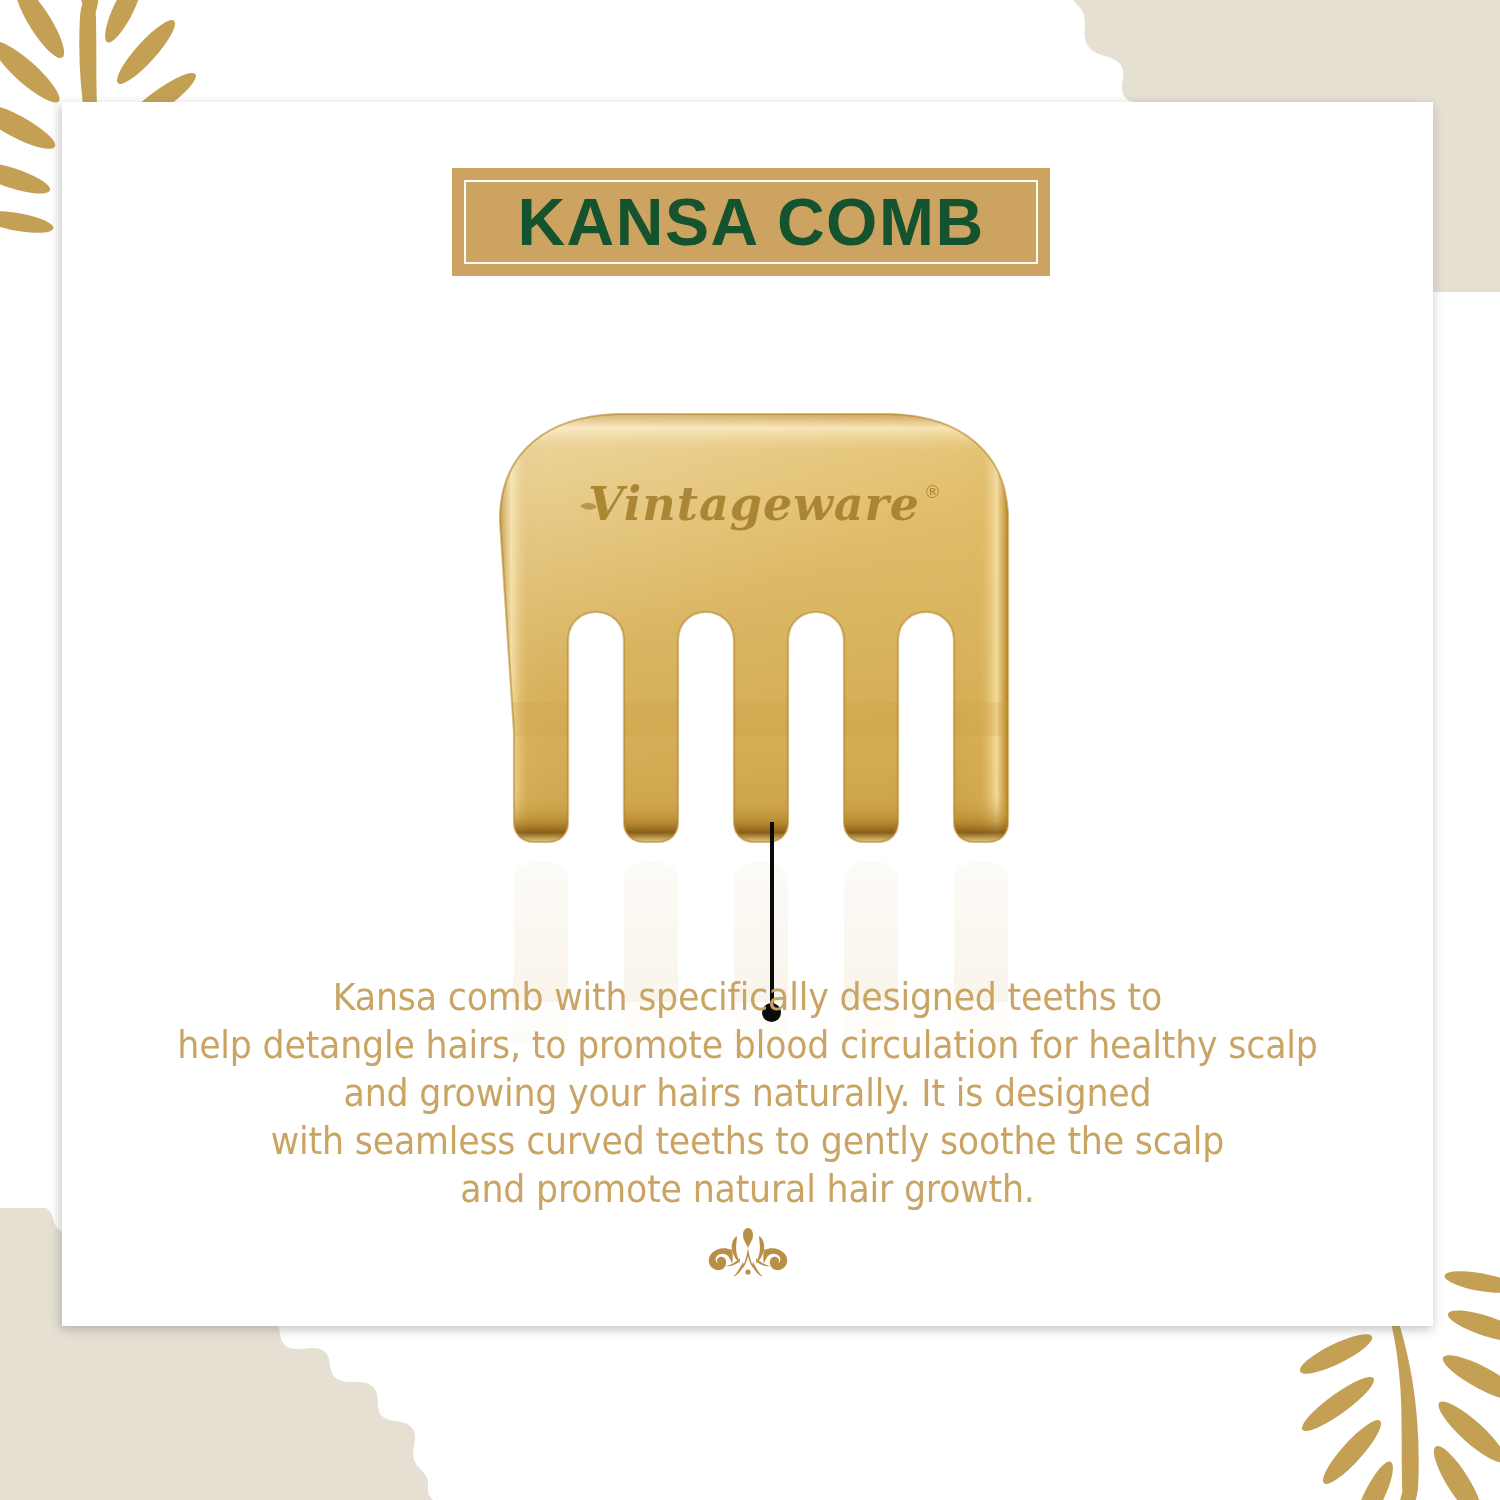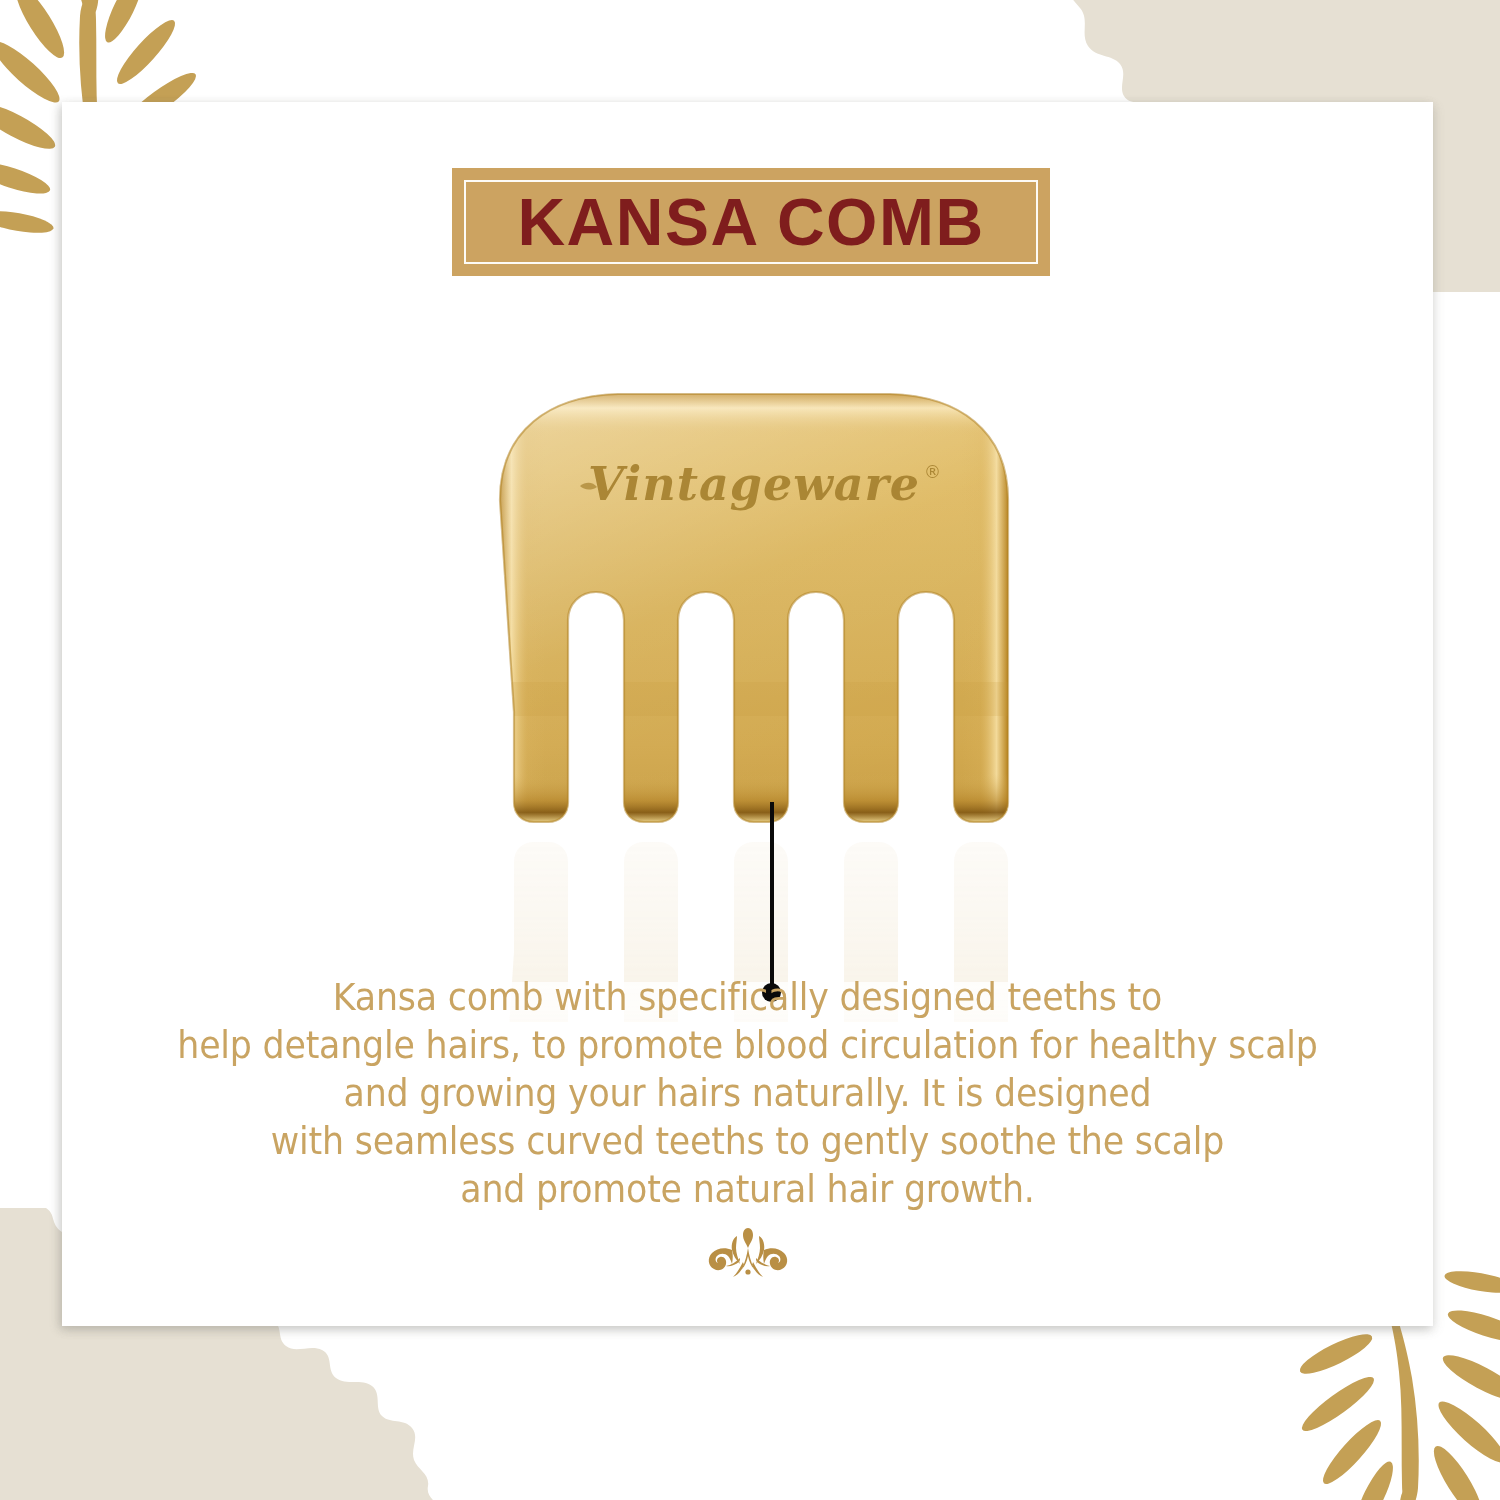--- a/index.html
+++ b/index.html
@@ -47,21 +47,21 @@
     font-weight:bold;
     letter-spacing:1.5px;
     line-height:1;
     font-family:"Liberation Sans",sans-serif;
     white-space:nowrap;
   }
 
   
   .product{
     position:absolute;
-    left:320px;top:280px;
+    left:320px;top:300px;
     width:740px;height:640px;
   }
   .comb-svg{position:absolute;left:0;top:0;width:740px;height:640px;}
 
   
   .pin{
     position:absolute;
     left:388px;top:420px;
     width:4px;height:196px;
     background:#0a0a0a;
@@ -157,21 +157,21 @@
       <ellipse cx="36" cy="236" rx="9" ry="36" transform="rotate(-80 36 236)"></ellipse>
       <ellipse cx="172" cy="212" rx="9" ry="36" transform="rotate(72 172 212)"></ellipse>
       <ellipse cx="106" cy="-4" rx="10" ry="34" transform="rotate(-6 106 -4)"></ellipse>
     </g>
   </svg>
 
   <div class="card">
 
     <div class="banner" style="background: rgb(204, 163, 97);">
       <div class="banner-inner" style="border-color: rgb(253, 251, 246);"></div>
-      <div class="banner-title" style="color: #7f1d1d;">KANSA COMB</div>
+      <div class="banner-title" style="color: #14532d;">KANSA COMB</div>
     </div>
 
     <div class="product">
       <svg class="comb-svg" viewBox="0 0 740 640">
         <defs>
           <linearGradient id="bodyGrad" x1="0" y1="0" x2="0" y2="1">
             <stop offset="0" stop-color="#E3BE68"></stop>
             <stop offset="0.18" stop-color="#E0BB63"></stop>
             <stop offset="0.50" stop-color="#D8B25A"></stop>
             <stop offset="0.82" stop-color="#D2A94F"></stop>

